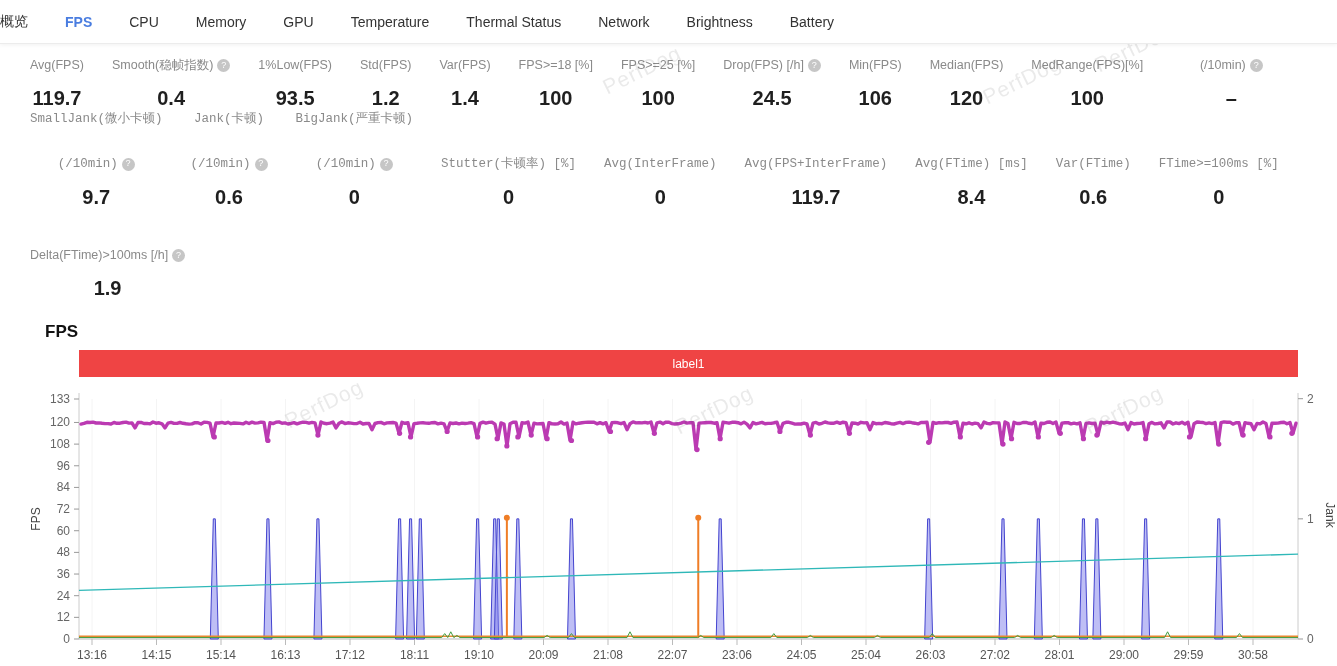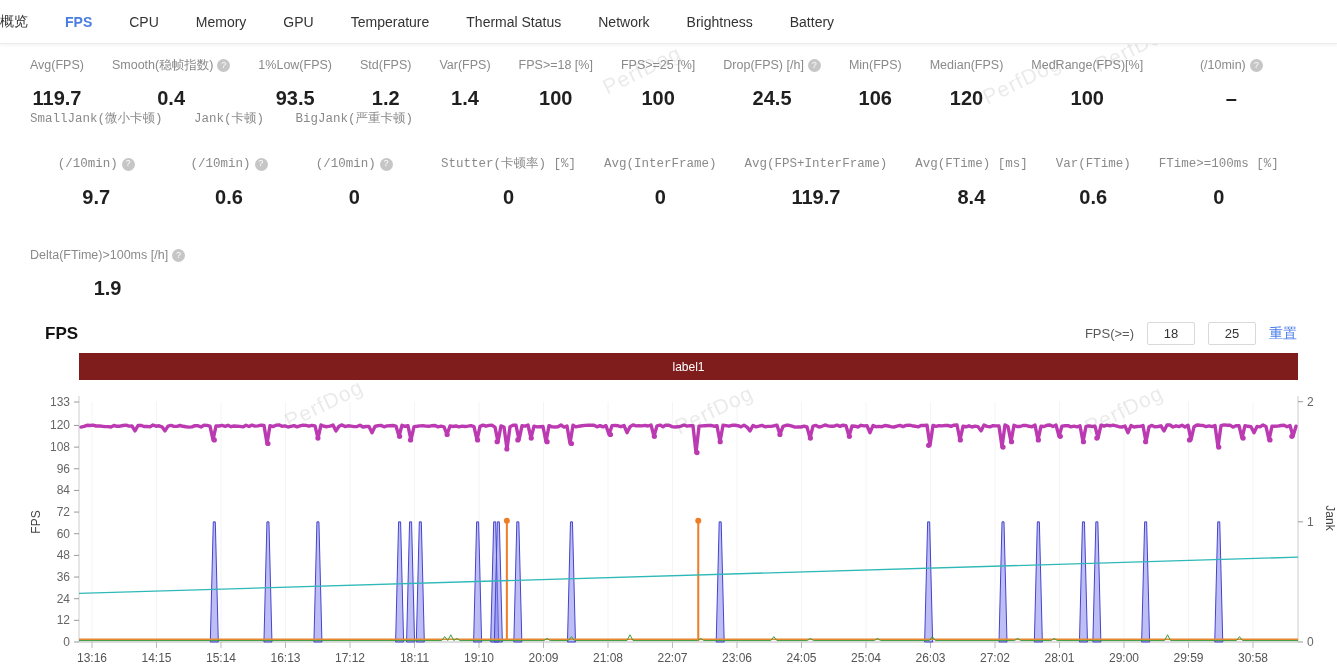--- a/index.html
+++ b/index.html
@@ -264,29 +264,23 @@
             <span class="help-icon">?</span>
           </div>
         </div>
         <div class="stat-value">1.9</div>
       </div>
     </div>
 </section>
 
 <div class="fps-header">
   <div class="fps-title">FPS</div>
-  <div class="fps-filter">
-    <span class="fps-filter-label">FPS(&gt;=)</span>
-    <input class="fps-input" value="18" style="">
-    <input class="fps-input" value="25" style="">
-    <a class="reset-link">重置</a>
-  </div>
 </div>
 
-<div class="label-band" id="label-band" style="background: #7f1d1d;">
+<div class="label-band" id="label-band" style="background: #ef4444;">
   <span>label1</span>
 </div>
 
 <div class="chart-wrap" id="chart"><svg width="1337" height="285" viewBox="0 0 1337 285">
       <line x1="92" y1="20" x2="92" y2="260" stroke="#f4f4f4" stroke-width="1"></line>
       <line x1="92" y1="260" x2="92" y2="266" stroke="#bbb" stroke-width="1"></line>
       <text class="xt" x="92" y="280" text-anchor="middle">13:16</text>
       <line x1="156.5" y1="20" x2="156.5" y2="260" stroke="#f4f4f4" stroke-width="1"></line>
       <line x1="156.5" y1="260" x2="156.5" y2="266" stroke="#bbb" stroke-width="1"></line>
       <text class="xt" x="156.5" y="280" text-anchor="middle">14:15</text>

